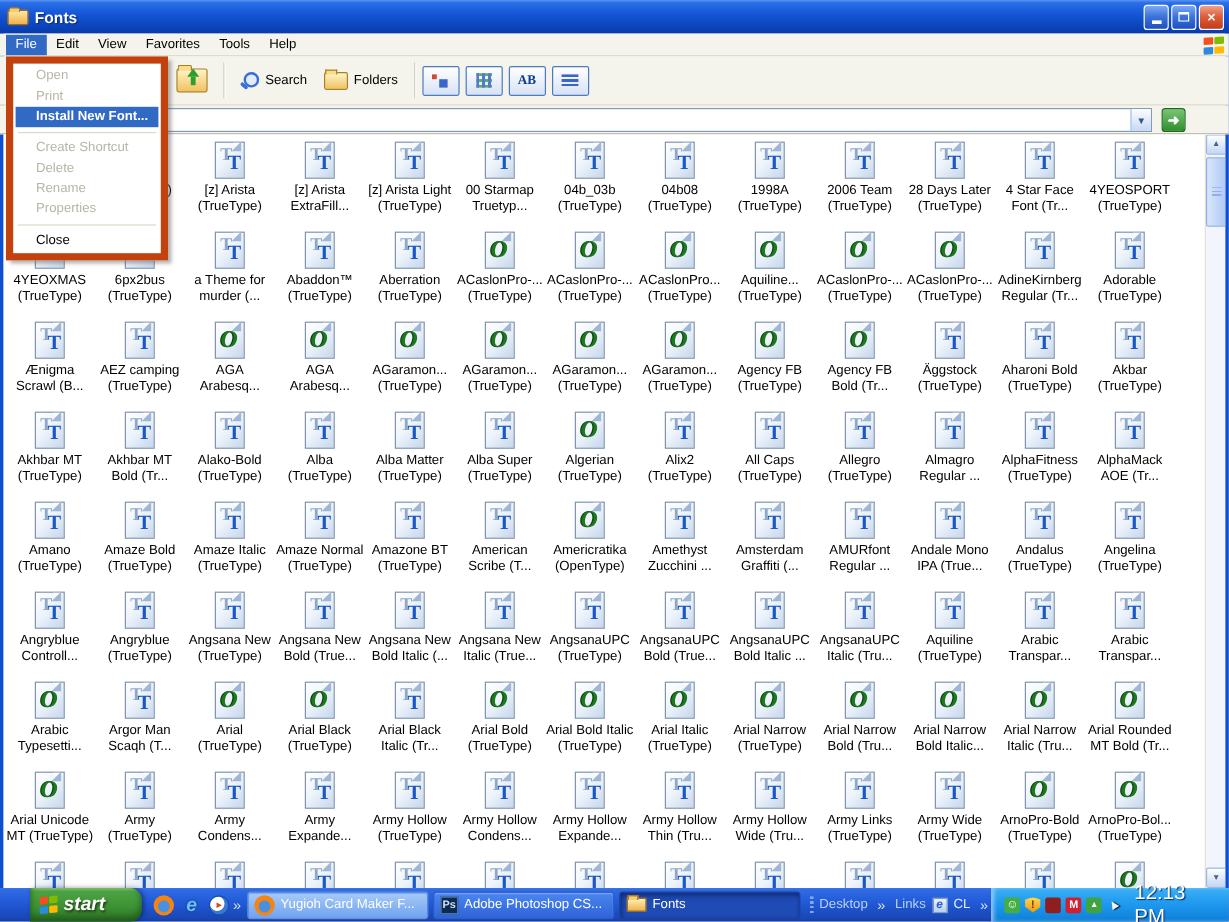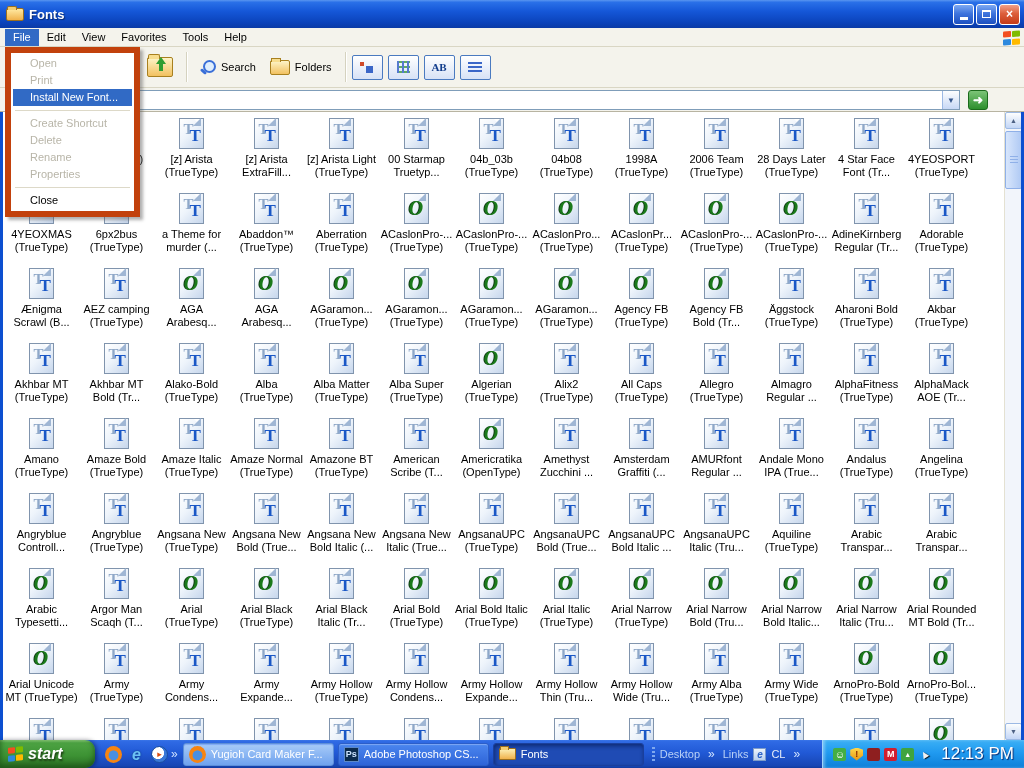--- a/index.html
+++ b/index.html
@@ -91,30 +91,30 @@
   .sb-thumb { position:absolute; left:0; top:19px; width:17px; height:58px; border:1px solid #8fb0e8; border-radius:2px;
               background:linear-gradient(90deg,#d8e6fc,#b0caf4); }
   .sb-thumb::after { content:""; position:absolute; left:4px; top:24px; width:8px; height:8px;
               background:repeating-linear-gradient(180deg,#8fb0e8 0 1px,transparent 1px 3px); }
 
   
   .filemenu { position:absolute; left:2px; top:47px; width:135px; background:#fff; border:6px solid #c2410c;
               padding:2px; font-size:11px; z-index:60; box-shadow:3px 3px 3px rgba(80,80,80,.45); }
   .mi { height:17px; line-height:17px; padding-left:17px; color:#000; }
   .mi.disabled { color:#b8b5a8; }
-  .mi.selected { background:#316ac5; color:#fff; }
+  .mi.selected { background:#316ac5; color:#fff;font-weight:bold; }
   .msep { border-top:1px solid #ddd9c8; margin:4px 2px; }
 
   
   .taskbar { position:absolute; left:0; bottom:0; width:1024px; height:28px;
      background:linear-gradient(180deg,#3a75e8 0%,#2f6ae4 6%,#2159d6 45%,#1846b4 92%,#123a9e 100%); display:flex; align-items:center; }
   .startbtn { width:95px; height:28px; border-radius:0 10px 10px 0; display:flex; align-items:center; gap:5px; padding-left:8px;
      background:linear-gradient(180deg,#8fce7d 0%,#4da343 10%,#3d9234 55%,#2e7527 100%);
      box-shadow:inset 0 -3px 6px #1e5718, 2px 0 4px rgba(0,0,20,.4); color:#fff; font-size:16px; font-weight:bold; font-style:italic;
-     text-shadow:1px 2px 2px #1c3a12; }
+     text-shadow:1px 2px 2px #1c3a12;margin-left:25px; }
   .sflag { width:15px; height:14px; display:grid; grid-template-columns:7px 7px; grid-gap:1px; transform:skewY(-6deg); }
   .sflag i { display:block; height:6px; border-radius:1px; }
   .qlaunch { display:flex; align-items:center; gap:6px; margin-left:10px; }
   .ql-ico { width:17px; height:17px; border-radius:50%; }
   .ico-firefox { background:radial-gradient(circle at 50% 55%, #4a8fe0 0 36%, #f78411 42% 72%, #d8560a 78%); }
   .ico-ie { border-radius:0; background:transparent; color:#6cc2f5; font-size:16px; font-weight:bold; font-style:italic; line-height:17px; text-align:center; text-shadow:0 0 2px #0a3a7a; }
   .ico-wmp { background:radial-gradient(circle at 40% 40%, #ffffff 0 45%, #3a78d8 50%); border:1px solid #1d4fa0; color:#d84a10; font-size:9px; line-height:15px; text-align:center; }
   .chev { color:#cfe2ff; font-size:12px; margin:0 3px; }
   .taskbtn { height:23px; width:151px; margin:0 2px; border-radius:3px; border:1px solid #2c5ec8; display:flex; align-items:center; gap:5px;
              padding:0 5px; color:#fff; font-size:11px; white-space:nowrap; overflow:hidden;
@@ -445,21 +445,21 @@
           <div class="cl">ACaslonPro...</div>
           <div class="cl">(TrueType)</div>
         </div>
         <div class="cell">
           <div class="ficon">
             <div class="page">
               <div class="fold"></div>
               <span class="o1">O</span>
             </div>
           </div>
-          <div class="cl">ACaslonPr...</div>
+          <div class="cl">Aquiline...</div>
           <div class="cl">(TrueType)</div>
         </div>
         <div class="cell">
           <div class="ficon">
             <div class="page">
               <div class="fold"></div>
               <span class="o1">O</span>
             </div>
           </div>
           <div class="cl">ACaslonPro-...</div>
@@ -1290,21 +1290,21 @@
           <div class="cl">Wide (Tru...</div>
         </div>
         <div class="cell">
           <div class="ficon">
             <div class="page">
               <div class="fold"></div>
               <span class="t1">T</span>
               <span class="t2">T</span>
             </div>
           </div>
-          <div class="cl">Army Alba</div>
+          <div class="cl">Army Links</div>
           <div class="cl">(TrueType)</div>
         </div>
         <div class="cell">
           <div class="ficon">
             <div class="page">
               <div class="fold"></div>
               <span class="t1">T</span>
               <span class="t2">T</span>
             </div>
           </div>

